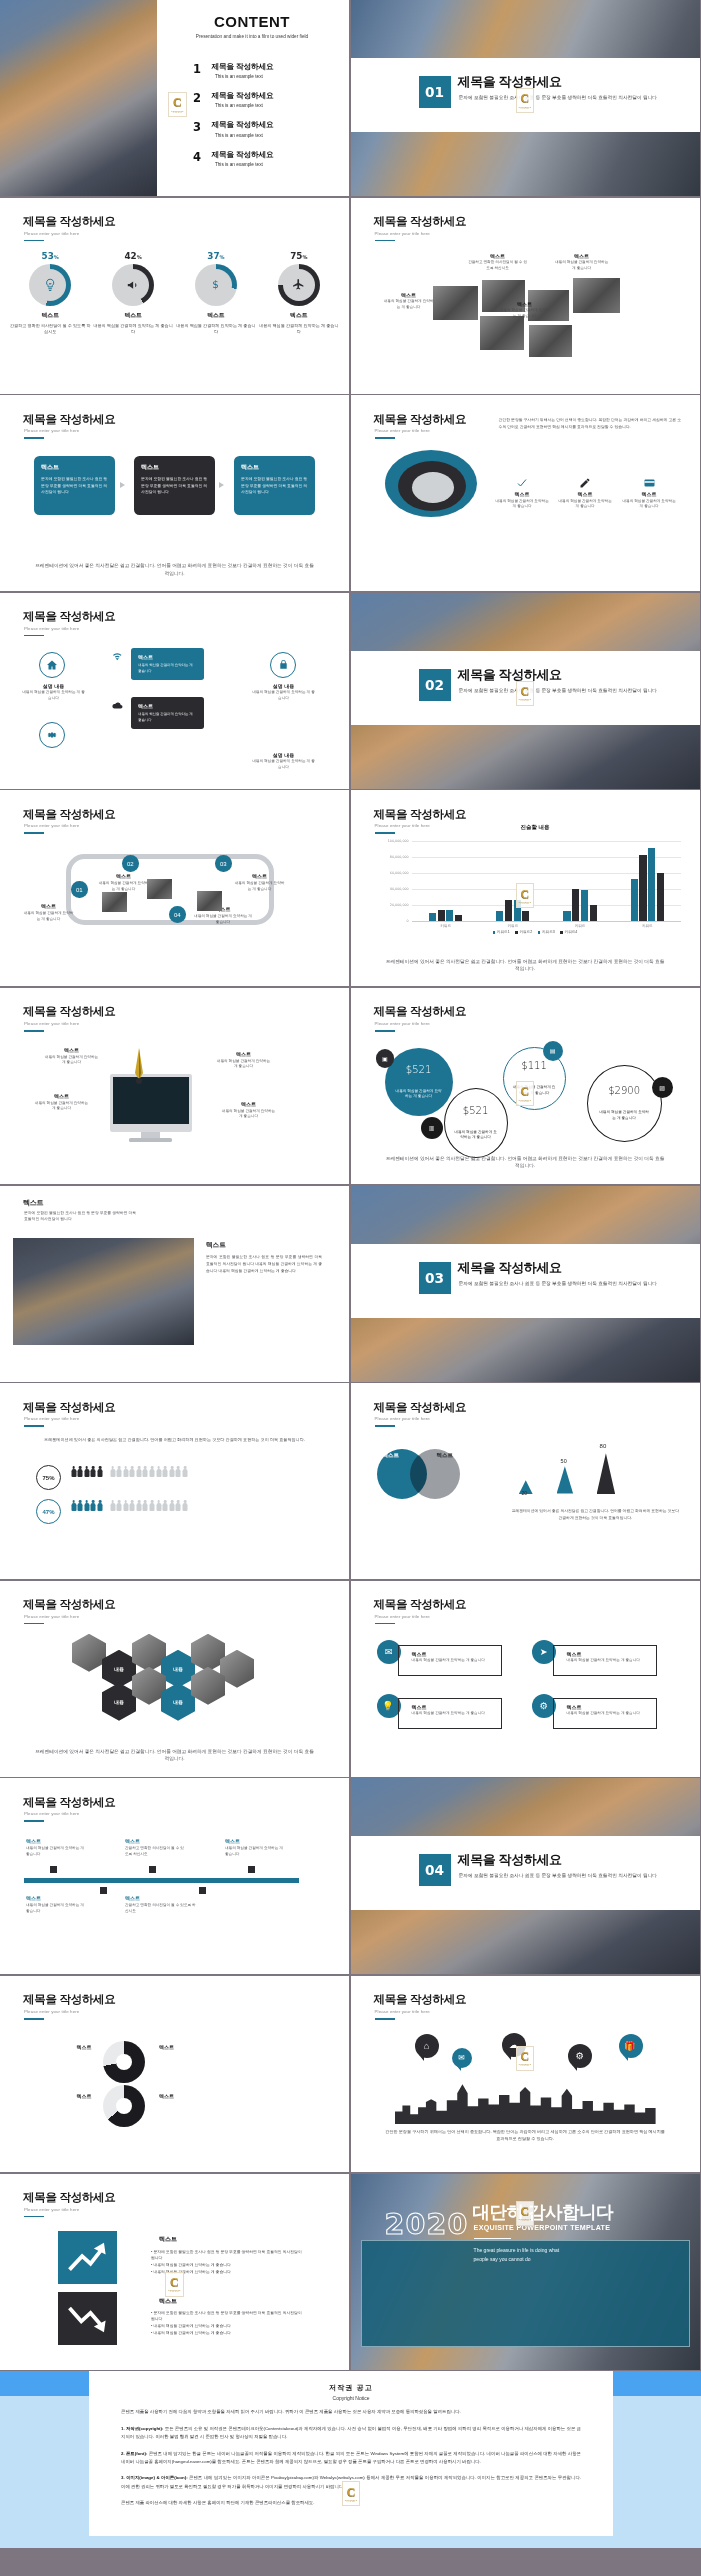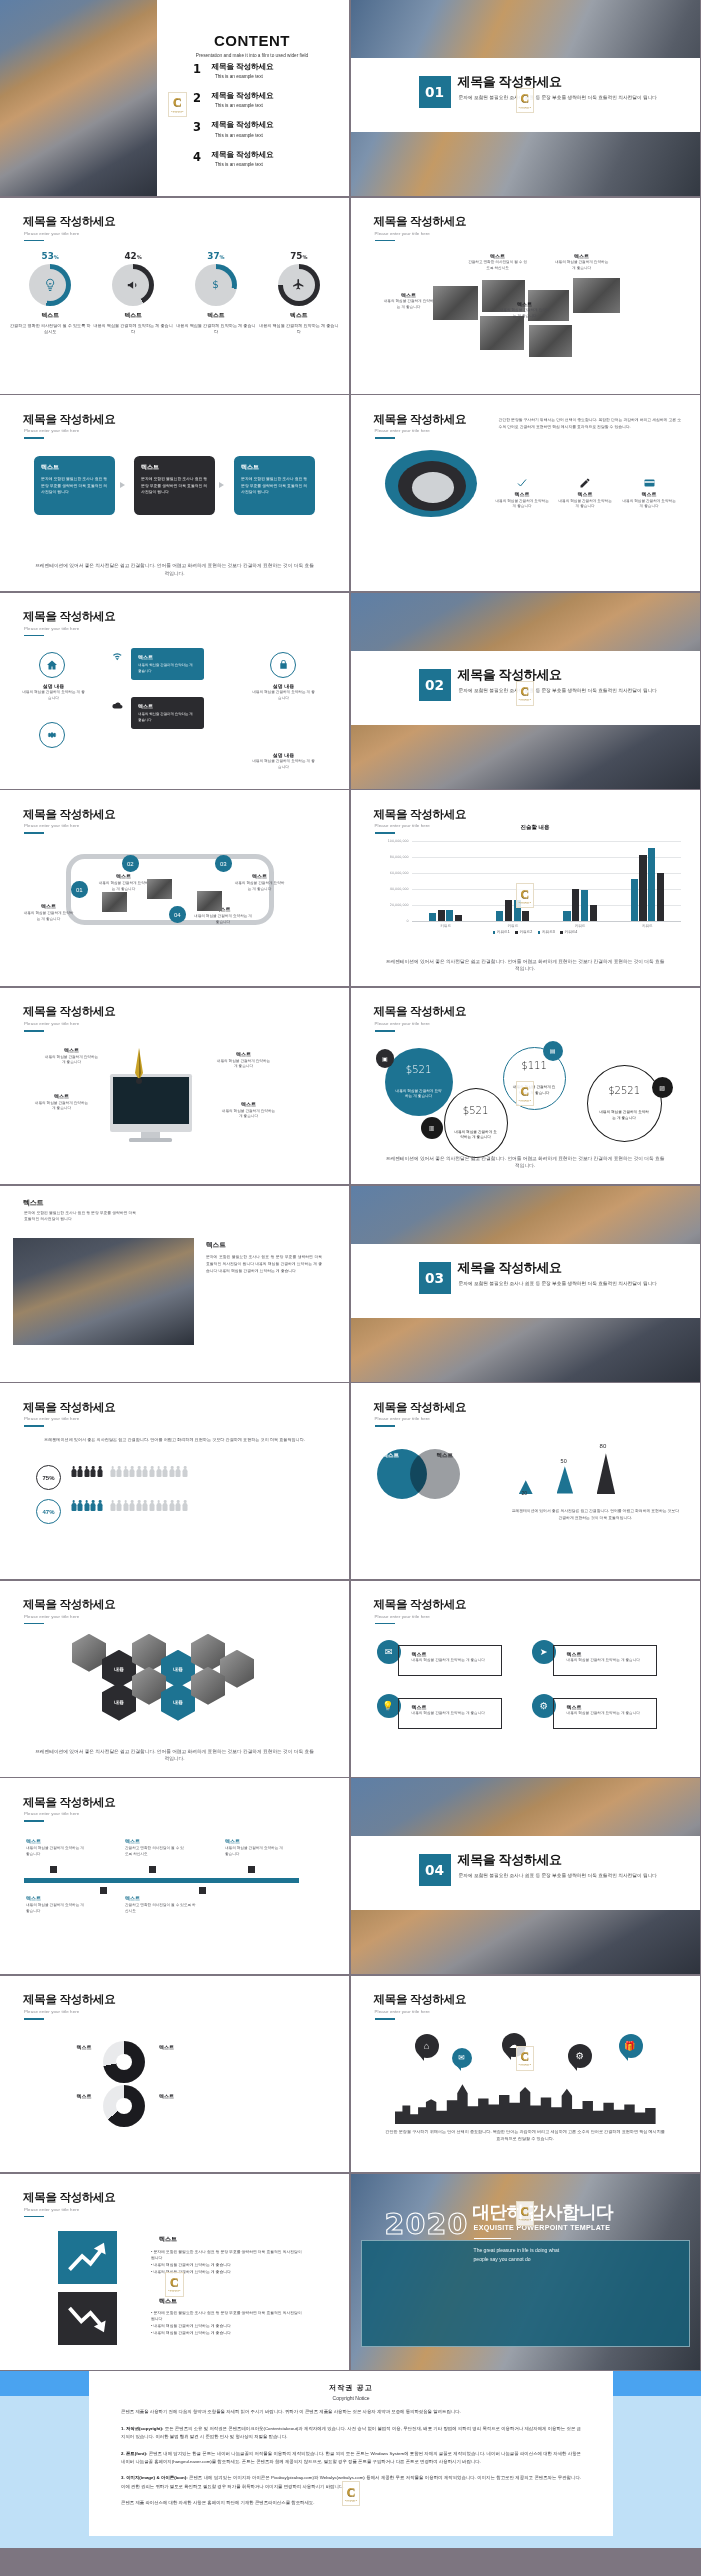--- a/index.html
+++ b/index.html
@@ -63,21 +63,21 @@
   .wm .c {
     font-family:"Liberation Serif", serif; font-weight:bold; font-size:12px;
     color:#c49a3a; line-height:1;
     text-shadow:0 0.5px 0 #8a6a1e;
   }
   .wm .t1 { font-size:2px; color:#b08d34; letter-spacing:0.2px; margin-top:1.1px;}
   .wm .t2 { font-size:1.5px; color:#c6ab74; letter-spacing:0.2px; }
 
   
   .c-head { position:absolute; left:165px; right:10px; top:13px; text-align:center;}
-  .c-head h1 { font-size:15px; letter-spacing:0.5px; color:#131313; font-weight:bold;margin-top:19px;}
+  .c-head h1 { font-size:15px; letter-spacing:0.5px; color:#131313; font-weight:bold;}
   .c-head p { font-size:4.7px; color:#3b3b3b; margin-top:3.8px;}
   .c-list { position:absolute; left:193px; top:62px; }
   .c-item { display:flex; align-items:flex-start; margin-bottom:12px;}
   .c-num { font-size:11.5px; font-weight:bold; color:#111; width:18.6px; font-family:"DejaVu Sans", sans-serif;}
   .c-ti  { font-size:7.7px; font-weight:bold; color:#141414; letter-spacing:-0.2px;}
   .c-tx  { font-size:4.7px; color:#2c2c2c; margin-top:2.2px; margin-left:3.3px;}
 
   
   .sec-band { position:absolute; left:0; right:0; background:#fff; }
   .sec-num {
@@ -650,21 +650,21 @@
     </div>
     <div class="badge" style="left:70px;top:129px;width:22px;height:22px;background:#1a1a1a">▥</div>
 
     <div class="bub" style="left:152px;top:59px;width:63px;height:63px;border:0.8px solid #1d7392;color:#1a1a1a">
       <div class="v">$111</div>
       <div class="d" style="width:46px">내용의 핵심을 간결하게 요약하는 게 좋습니다</div>
     </div>
     <div class="badge" style="left:192px;top:53px;width:20px;height:20px;background:#1d7392">▤</div>
 
     <div class="bub" style="left:236px;top:77px;width:75px;height:77px;border:0.8px solid #1a1a1a;color:#1a1a1a">
-      <div class="v">$2521</div>
+      <div class="v">$2900</div>
       <div class="d" style="width:53px">내용의 핵심을 간결하게 요약하는 게 좋습니다</div>
     </div>
     <div class="badge" style="left:301px;top:89px;width:21px;height:21px;background:#1a1a1a">▨</div>
 
     <div class="s-foot">프레젠테이션에 있어서 좋은 의사전달은 쉽고 간결합니다. 언어를 어렵고 화려하게 표현하는 것보다 간결하게 표현하는 것이 더욱 효율적입니다.</div>
     <div class="wm" style="left:165px;top:93px">
       <span class="c">C</span>
       <span class="t1">CONTENTS</span>
       <span class="t2">TAKE OUT</span>
     </div>

